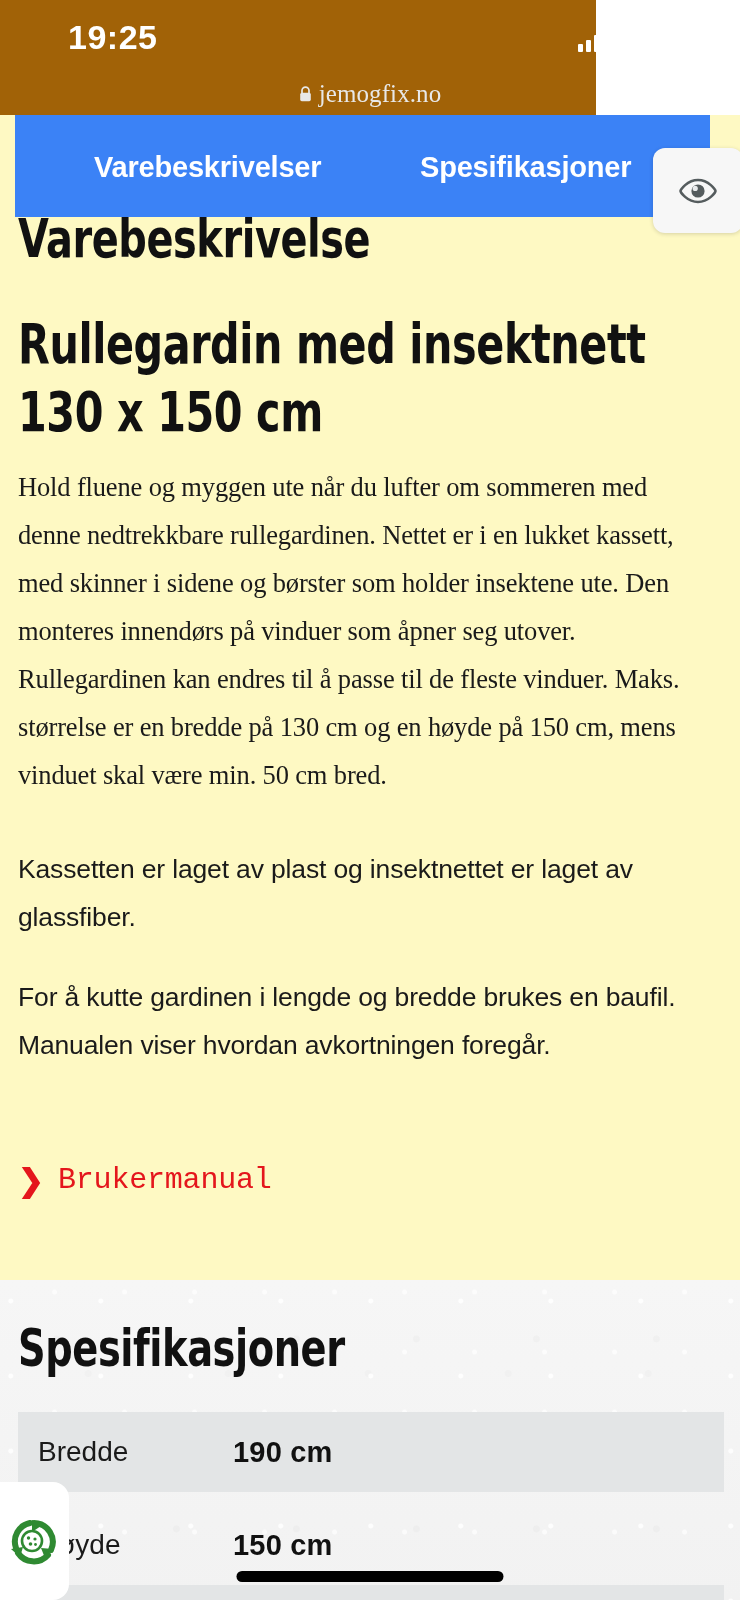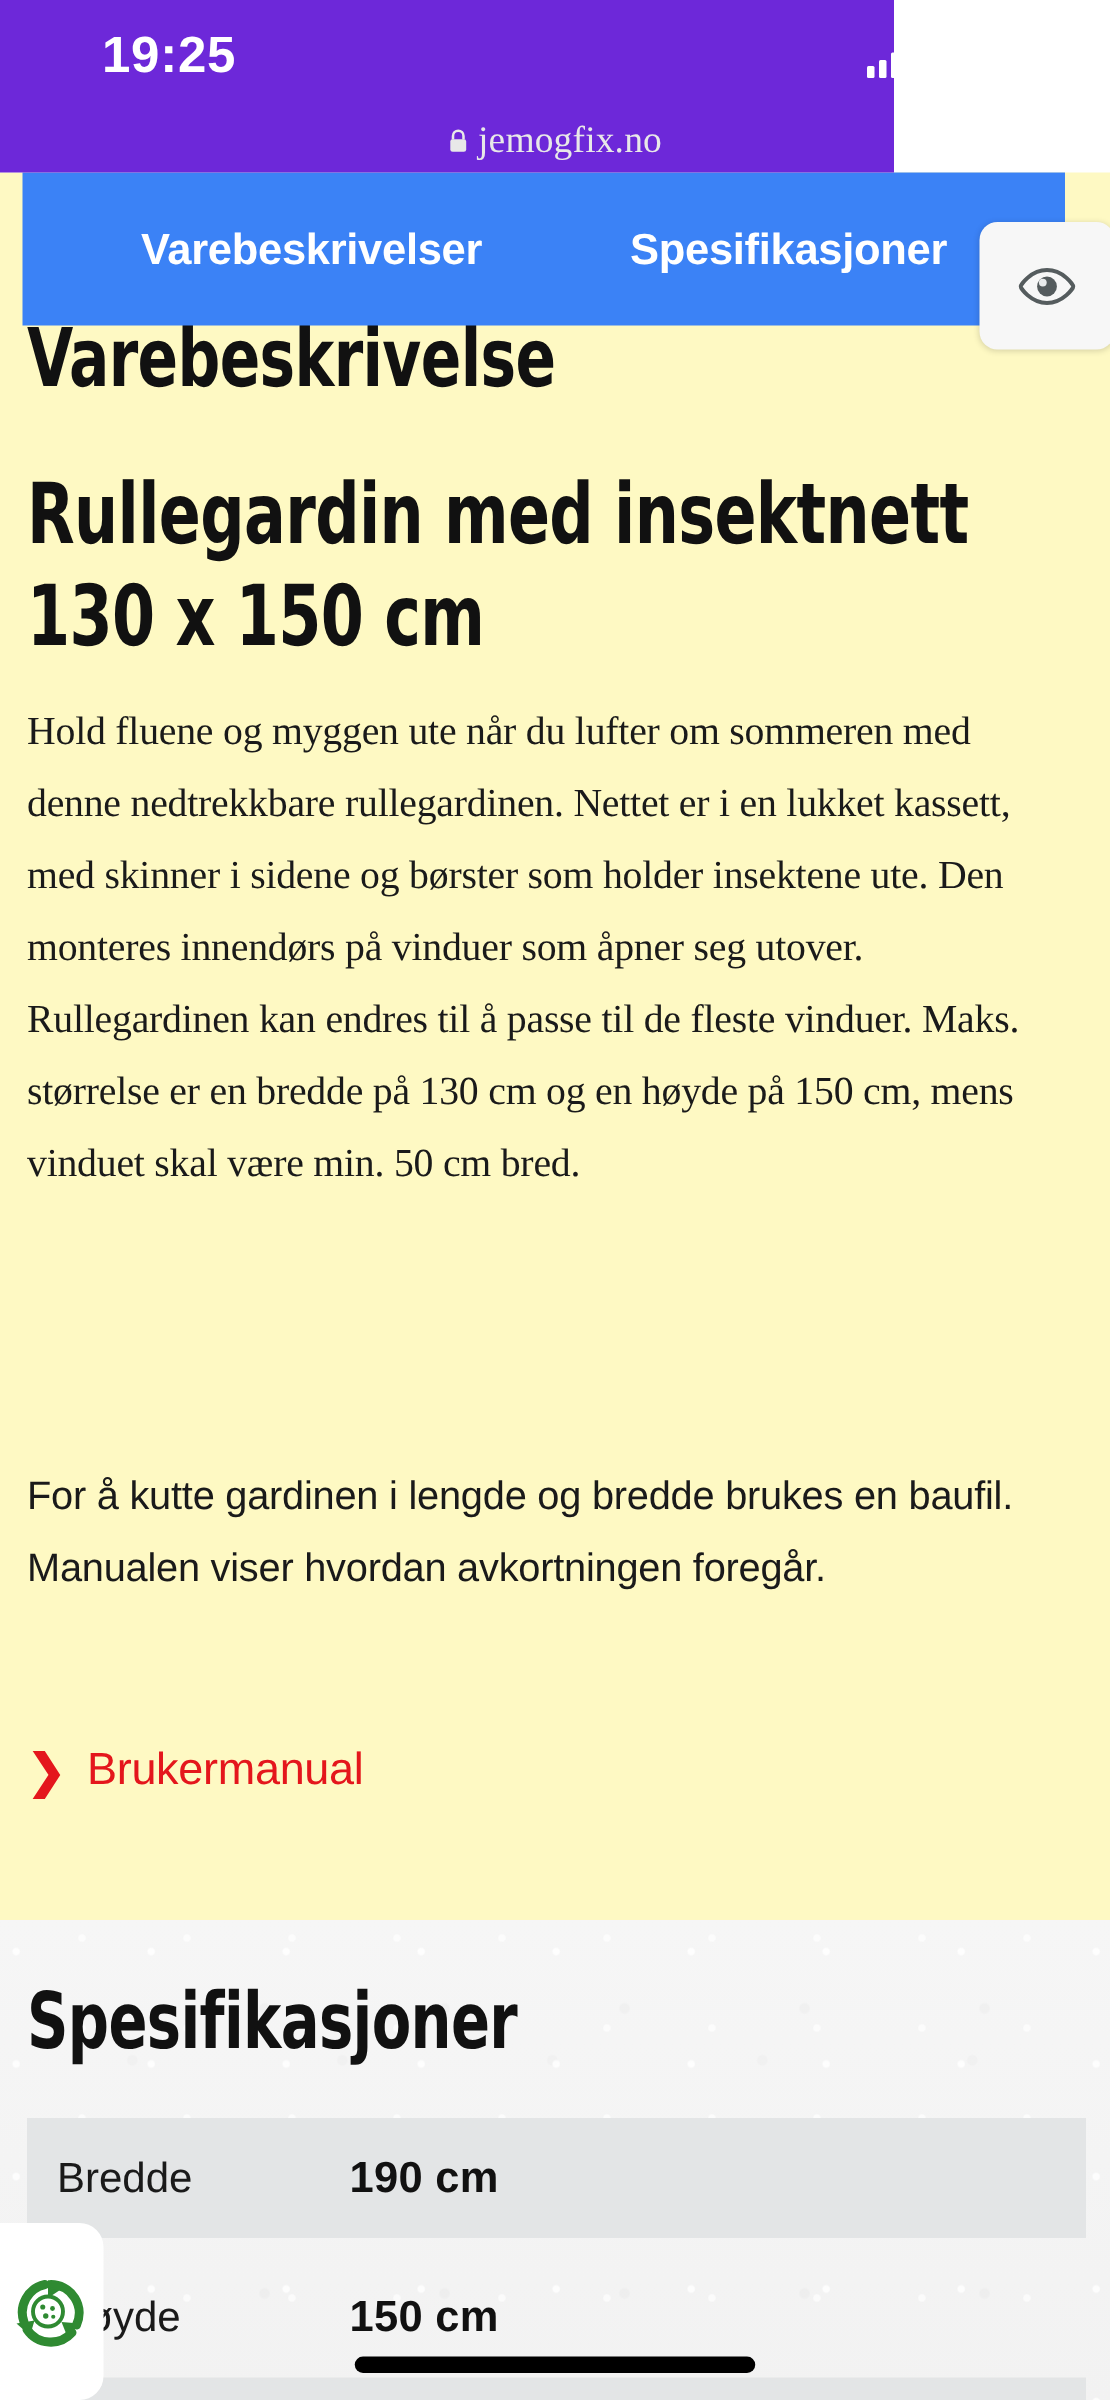--- a/index.html
+++ b/index.html
@@ -19,21 +19,21 @@
     background: #ffffff;
     overflow: hidden;
   }
 
   
   .chrome {
     position: absolute;
     top: 0; left: 0;
     width: 596px;
     height: 115px;
-    background: #6d28d9;
+    background: #a16207;
     z-index: 40;
   }
 
   .status-row {
     position: absolute;
     top: 0; left: 0;
     width: 740px;
     height: 70px;
   }
 
@@ -220,21 +220,21 @@
   .chev {
     color: #e4161c;
     font-size: 31px;
     font-weight: 700;
     line-height: 1;
     font-family: "Liberation Sans", sans-serif;
   }
   .manual-label {
     color: #e4161c;
     font-size: 30px;
-    font-family: Liberation Sans, sans-serif;
+    font-family: Liberation Mono, monospace;
     letter-spacing: -0.2px;
   }
 
   
   .spec-block {
     position: absolute;
     left: 0;
     top: 1165px;
     width: 740px;
     height: 320px;
@@ -320,20 +320,21 @@
 <div class="device">
 
   <div class="content">
 
     <div class="h-display sec-title">Varebeskrivelse</div>
 
     <div class="h-display prod-title">Rullegardin med insektnett 130 x 150 cm</div>
 
     <div class="body-copy p1">Hold fluene og myggen ute når du lufter om sommeren med denne nedtrekkbare rullegardinen. Nettet er i en lukket kassett, med skinner i sidene og børster som holder insektene ute. Den monteres innendørs på vinduer som åpner seg utover. Rullegardinen kan endres til å passe til de fleste vinduer. Maks. størrelse er en bredde på 130 cm og en høyde på 150 cm, mens vinduet skal være min. 50 cm bred.</div>
 
+    <div class="body-copy p2">Kassetten er laget av plast og insektnettet er laget av glassfiber.</div>
 
     <div class="body-copy p3">For å kutte gardinen i lengde og bredde brukes en baufil. Manualen viser hvordan avkortningen foregår.</div>
 
 
     <a class="manual-link" href="#">
       <span class="chev">❯</span>
       <span class="manual-label">Brukermanual</span>
     </a>
 
     <div class="spec-block">

